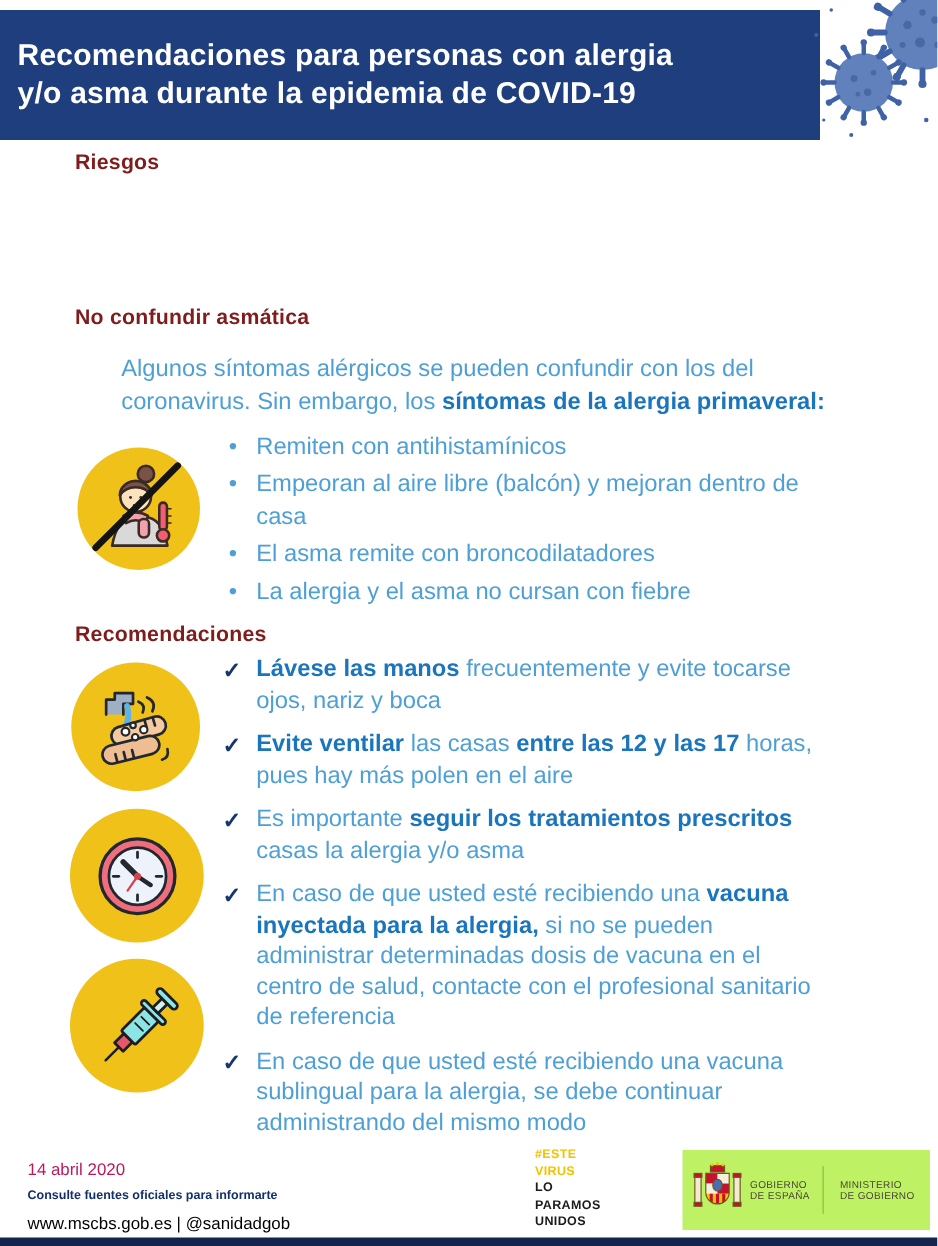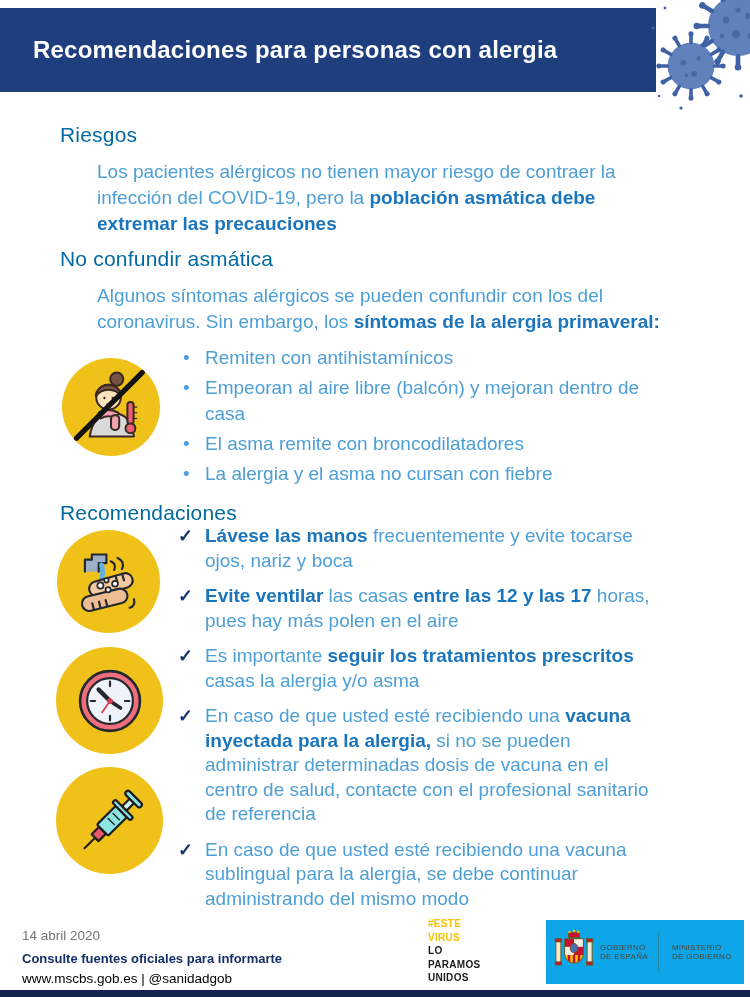--- a/index.html
+++ b/index.html
@@ -9,35 +9,35 @@
     background:#ffffff;
     font-family:"Liberation Sans", sans-serif;
     position:relative;
     overflow:hidden;
   }
   .page { position:absolute; inset:0; }
 
   
   .banner {
     position:absolute; top:8px; left:0;
-    width:656px; height:84px;
+    width:656px; height:104px;
     background:#1f3e7e;
     color:#ffffff;
     display:flex; flex-direction:column; justify-content:center;
-    padding-left:33px;
+    padding-left:14px;
   }
   .banner .title {
     font-size:24px; font-weight:bold; line-height:30px; letter-spacing:0.2px;
   }
   .virus-wrap { position:absolute; top:0; right:0; width:105px; height:118px; }
 
   
   .h2 {
     position:absolute; left:60px;
-    color:#0369a1; font-size:21px; font-weight:normal; letter-spacing:0.2px;
+    color:#7f1d1d; font-size:17px; font-weight:bold; letter-spacing:0.2px;
   }
   .para {
     position:absolute; left:97px;
     color:#4d9fd6; font-size:19px; line-height:26px;
   }
   .para b { color:#1b75bc; font-weight:bold; }
 
   .bullets {
     position:absolute; left:183px; top:345px; width:486px;
     margin:0; padding:0; list-style:none;
@@ -63,34 +63,34 @@
     position:absolute; border-radius:50%;
     background:#f0c119;
     display:flex; align-items:center; justify-content:center;
   }
   .ic-allergy  { left:62px; top:358px; width:98px;  height:98px; }
   .ic-handwash { left:57px; top:530px; width:103px; height:103px; }
   .ic-clock    { left:56px; top:647px; width:107px; height:107px; }
   .ic-syringe  { left:56px; top:767px; width:107px; height:107px; }
 
   
-  .f-date  { position:absolute; left:22px; top:928px; color:#737373; font-size:13.5px; }
-  .f-advice{ position:absolute; left:22px; top:951px; color:#14306a; font-size:13px; font-weight:bold; }
+  .f-date  { position:absolute; left:22px; top:928px; color:#be185d; font-size:13.5px; }
+  .f-advice{ position:absolute; left:22px; top:951px; color:#14306a; font-size:10px; font-weight:bold; }
   .f-links { position:absolute; left:22px; top:971px; color:#000000; font-size:13.5px; }
 
   .campaign {
     position:absolute; left:428px; top:917px; width:110px;
     font-weight:bold; font-size:10px; line-height:13.5px; letter-spacing:0.3px;
   }
   .campaign .yl { color:#f3c200; }
   .campaign .bk { color:#1b1b1b; }
 
   .gov-box {
     position:absolute; left:546px; top:920px; width:198px; height:64px;
-    background:#0ea5e9;
+    background:#bef264;
     display:flex; align-items:center;
   }
   .gov-arms { margin-left:8px; flex:0 0 40px; }
   .gov-text {
     color:#4c4633; font-size:8px; line-height:9.5px; letter-spacing:0.3px;
     padding-left:6px; white-space:nowrap;
   }
   .gov-div { width:1px; height:38px; background:rgba(90,75,20,0.35); margin:0 7px 0 10px; }
 
   .bottom-bar {
@@ -99,20 +99,21 @@
   }
 </style>
 </head>
 <body>
 
 <div class="page">
 
   <header class="banner">
     <div class="title">
       <span>Recomendaciones para personas con alergia</span><br>
+      <span>y/o asma durante la epidemia de COVID-19</span>
     </div>
   </header>
 
   <div class="virus-wrap">
     <svg width="105" height="118" viewBox="0 0 105 118">
       <defs>
         <g id="spike">
             <line x1="0" y1="-26" x2="0" y2="-33"></line>
             <circle cx="0" cy="-35.5" r="2.8" stroke="none"></circle>
           </g>
@@ -158,21 +159,20 @@
           <circle cx="20" cy="8" r="1.4"></circle>
           <circle cx="36" cy="108" r="1.6"></circle>
         <circle cx="96" cy="96" r="1.8"></circle>
           <circle cx="14" cy="96" r="1.3"></circle>
           <circle cx="58" cy="4" r="1.4"></circle>
       </g>
     </svg>
   </div>
 
   <h2 class="h2" style="top:106px">Riesgos</h2>
-  <p class="para" style="top:140px; width:572px"><span>Los pacientes alérgicos no tienen mayor riesgo de contraer la infección del COVID-19, pero la </span><b>población asmática debe extremar las precauciones</b></p>
 
   <h2 class="h2" style="top:230px">No confundir asmática</h2>
   <p class="para" style="top:264px; width:566px"><span>Algunos síntomas alérgicos se pueden confundir con los del coronavirus. Sin embargo, los </span><b>síntomas de la alergia primaveral:</b></p>
 
   <ul class="bullets">
     <li>
         <span class="dot">•</span>
         <span>Remiten con antihistamínicos</span>
       </li>
     <li>

